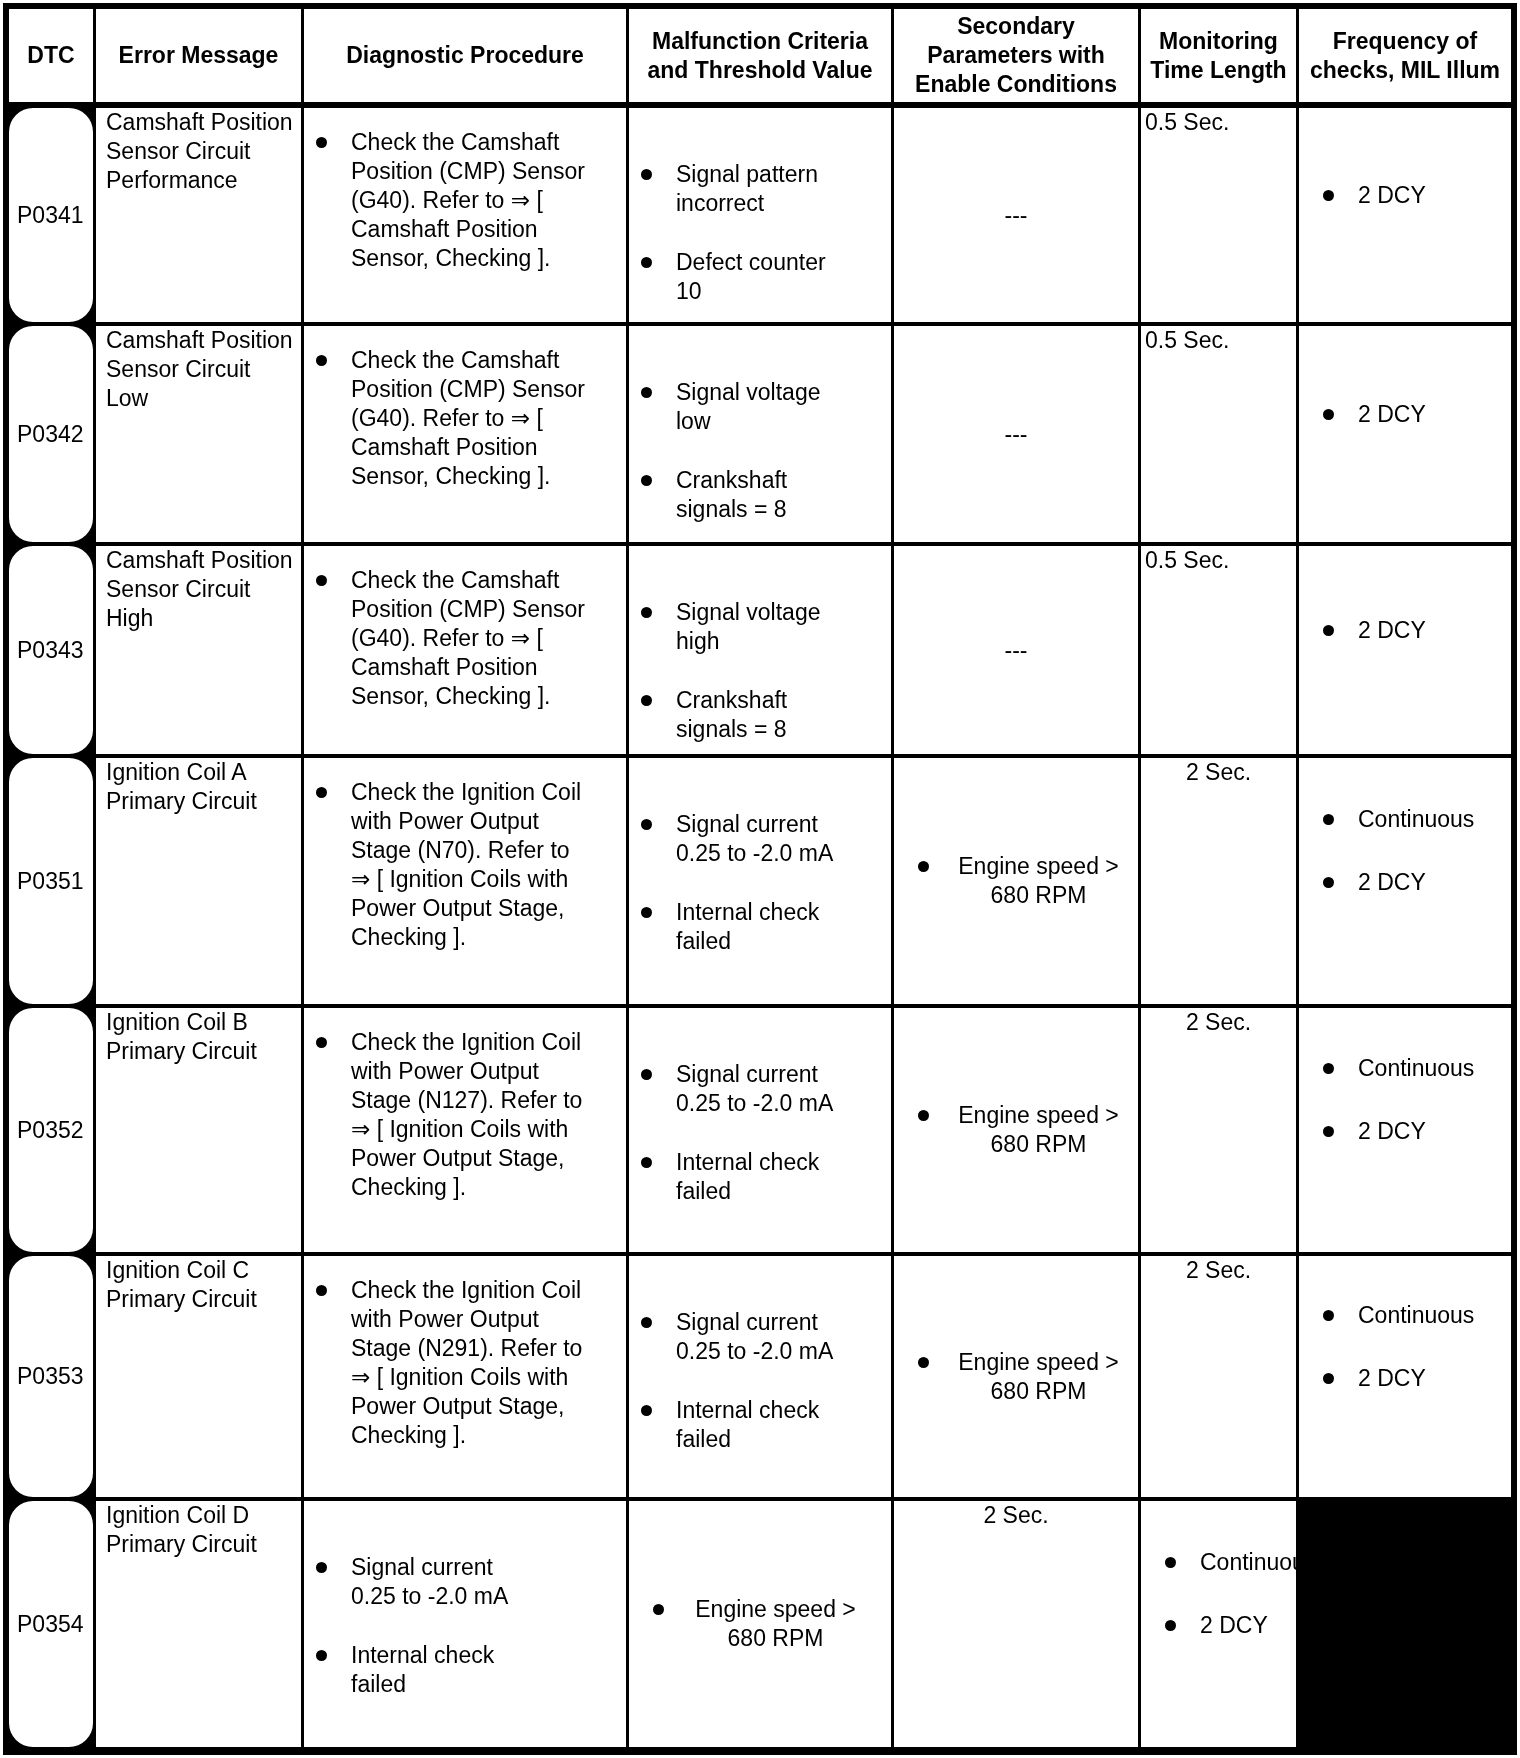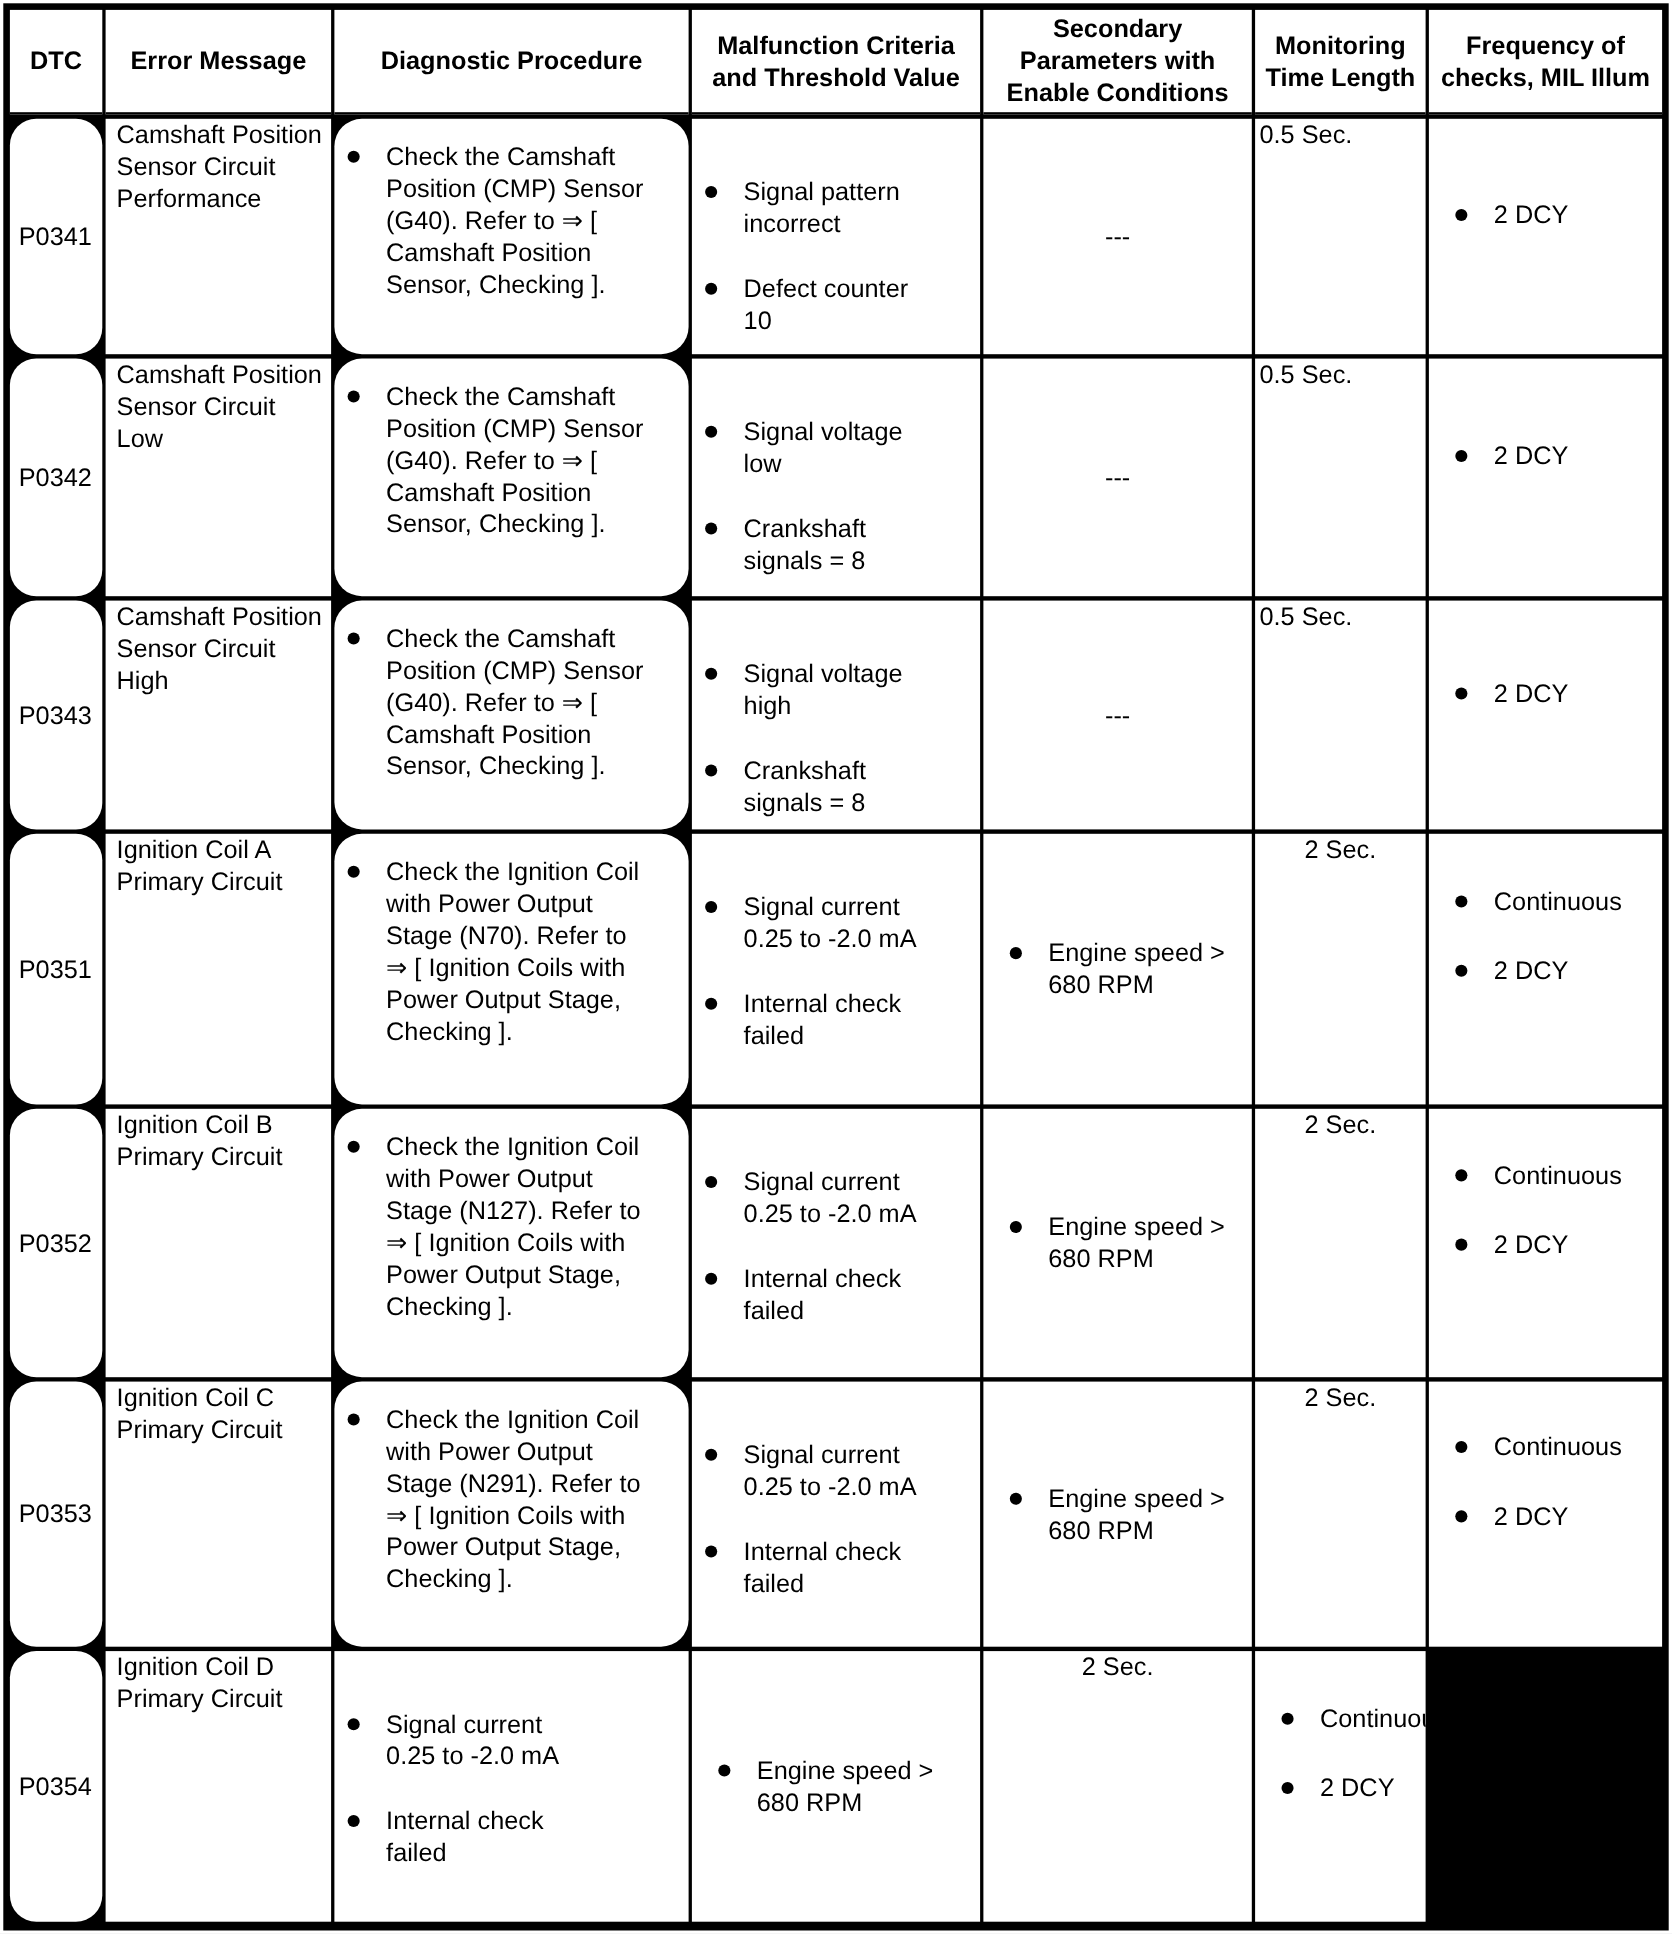--- a/index.html
+++ b/index.html
@@ -30,42 +30,42 @@
     padding: 2px 6px;
     border-bottom: 2px solid #000;     
   }
 
   
   .cell { font-size: 23px; line-height: 29px; }
 
   .c-dtc  { display: flex; align-items: center; padding-left: 8px; border-radius: 24px; }
   .c-err  { display: flex; flex-direction: column; justify-content: flex-start;
             padding-left: 10px; padding-right: 4px; }
-  .c-proc { padding: 20px 34px 6px 12px; border-radius: 25px; }
+  .c-proc { padding: 20px 34px 6px 12px; }
   .c-crit { padding: 52px 44px 6px 12px; }
   .c-sec.dash { display: flex; align-items: center; justify-content: center; }
   .c-sec.list { display: flex; flex-direction: column; justify-content: center;
                 padding-left: 24px; padding-right: 14px; }
   .c-mon.left   { display: flex; align-items: flex-start; padding-left: 4px; }
   .c-mon.center { display: flex; align-items: flex-start; justify-content: center; }
   .c-freq { display: flex; flex-direction: column; justify-content: center;
             padding-left: 24px; padding-right: 6px; padding-bottom: 60px; }
   .c-freq.single { padding-bottom: 40px; }
 
   .li { display: flex; align-items: flex-start; }
   .li + .li { margin-top: 30px; }
   .c-freq .li + .li { margin-top: 34px; }
   .dot {
     flex: 0 0 11px; width: 11px; height: 11px;
     margin-top: 9px; margin-right: 24px;
     border-radius: 50%; background: #000000;
   }
   .c-proc .li-text { max-width: 242px; }
   .c-crit .li-text { max-width: 172px; }
-  .c-sec  .li-text { max-width: 175px; }
+  .c-sec  .li-text { max-width: 175px; text-align: center; }
 </style>
 </head>
 <body>
 
 <div class="table">
 
   <div class="cell head">DTC</div>
   <div class="cell head">Error Message</div>
   <div class="cell head">Diagnostic Procedure</div>
   <div class="cell head">Malfunction Criteria and Threshold Value</div>

